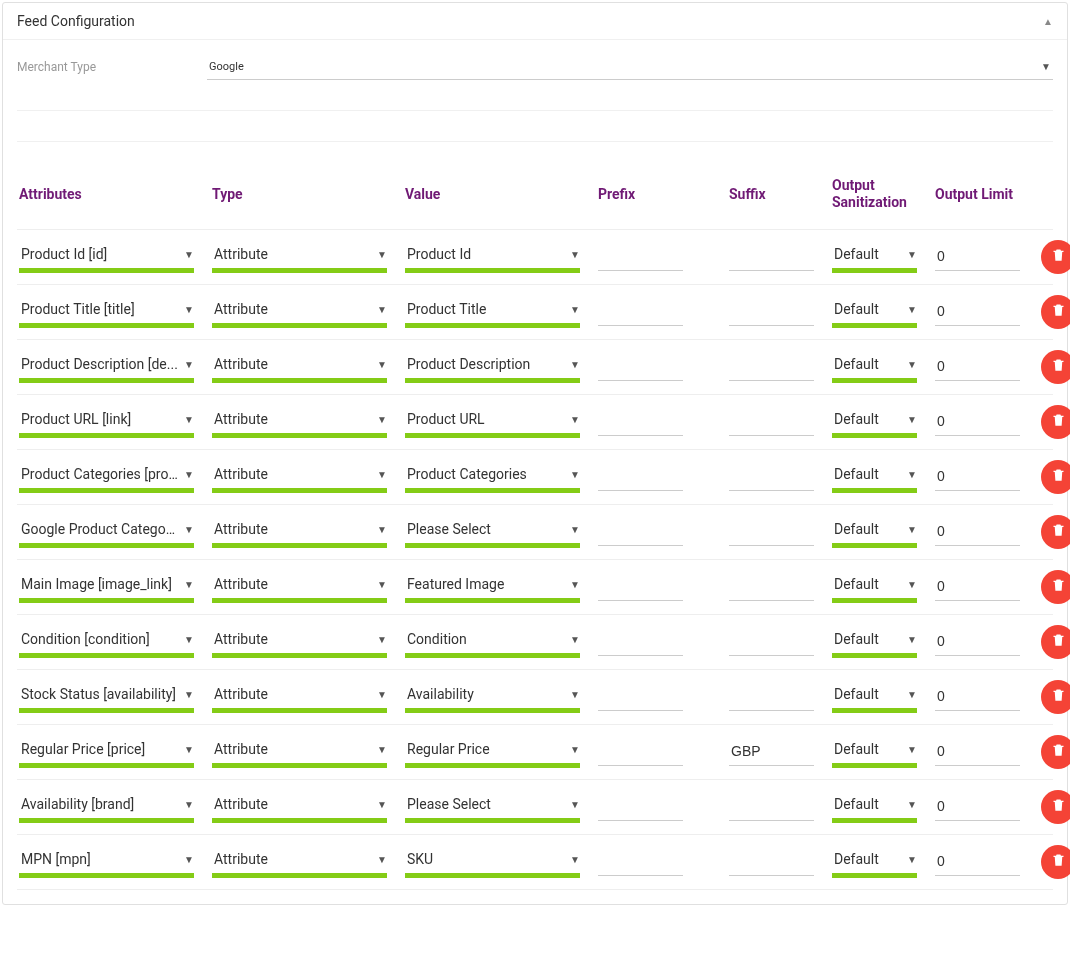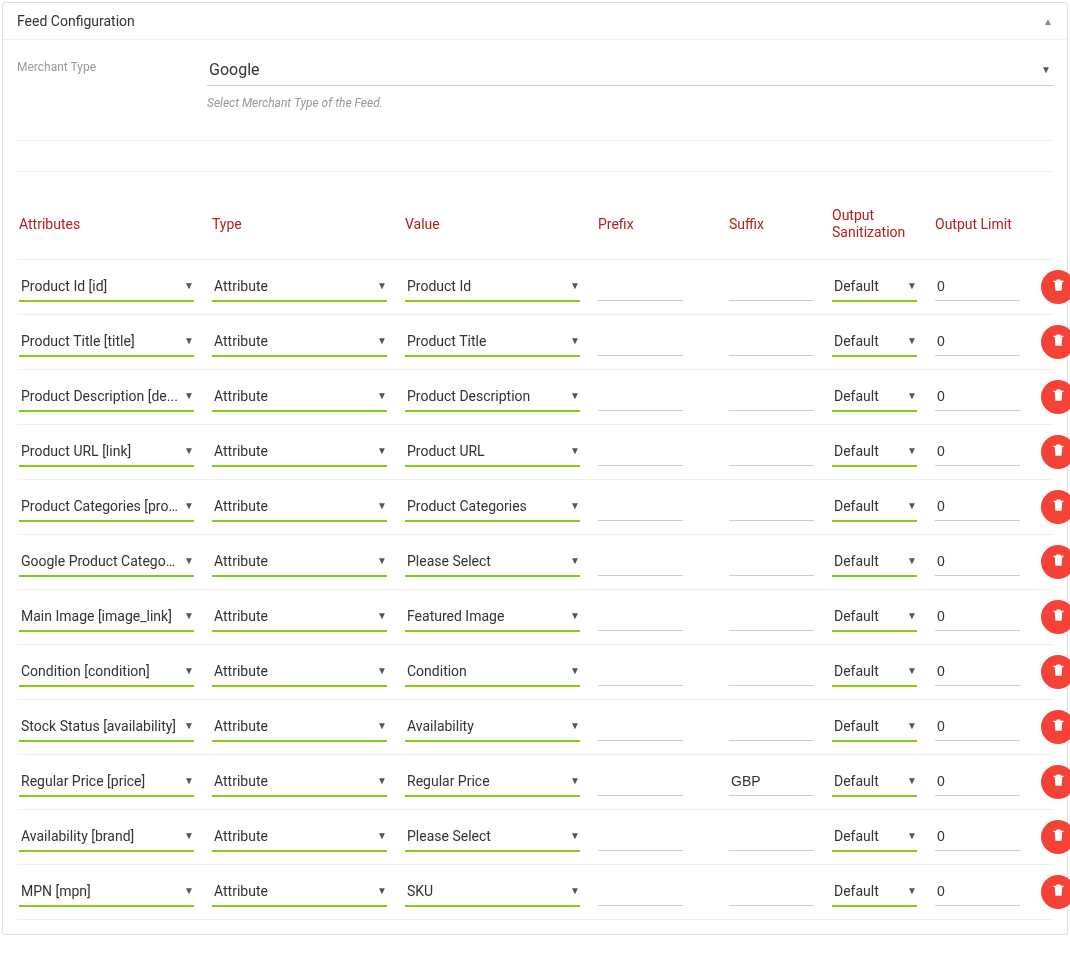--- a/index.html
+++ b/index.html
@@ -6,40 +6,40 @@
 body { font-family: -apple-system, BlinkMacSystemFont, "Segoe UI", Roboto, sans-serif; background: #fff; color: #333; font-size: 14px; }
 .panel { border: 1px solid #e0e0e0; border-radius: 3px; margin: 2px; }
 .panel-header { display: flex; justify-content: space-between; align-items: center; padding: 10px 14px; border-bottom: 1px solid #f0f0f0; text-align: right; }
 .panel-title { font-size: 14px; color: #333; }
 .collapse-icon { font-size: 10px; color: #888; cursor: pointer; }
 .panel-body { padding: 14px; }
 .merchant-row { display: flex; align-items: flex-start; margin-bottom: 30px; border-bottom: 1px solid #f0f0f0; padding-bottom: 30px; }
 .merchant-label { width: 190px; font-size: 12px; color: #999; padding-top: 6px; }
 .merchant-field { flex: 1; }
 .select-line { display: flex; justify-content: space-between; align-items: center; border-bottom: 1px solid #ccc; padding: 6px 2px; cursor: pointer; }
-.select-line .val { color: #333; font-size: 16px; }
+.select-line .val { color: #333; font-size: 11px; }
 .select-line .caret { font-size: 10px; color: #555; }
 .hint { font-size: 12px; color: #999; font-style: italic; margin-top: 10px; }
 .config-text { font-size: 14px; color: #333; margin-bottom: 25px; }
 .table-hr { border-top: 1px solid #f0f0f0; margin-bottom: 35px; }
 .tbl { width: 100%; }
 .tbl-head, .tbl-row { display: flex; align-items: center; gap: 18px; padding: 0 2px; }
-.tbl-head { font-size: 14px; font-weight: 400; color: #b91c1c; padding-bottom: 18px;}
+.tbl-head { font-size: 14px; font-weight: 700; color: #701a75; padding-bottom: 18px;}
 .tbl-body-wrap { border-top: 1px solid #eee; }
 .tbl-row { border-bottom: 1px solid #eee; padding: 10px 2px; }
 .col-attr { width: 175px; flex-shrink: 0; }
 .col-type { width: 175px; flex-shrink: 0; }
 .col-value { width: 175px; flex-shrink: 0; }
 .col-prefix { width: 85px; flex-shrink: 0; }
 .col-suffix { width: 85px; flex-shrink: 0; margin-left: 28px; }
 .col-sanit { width: 85px; flex-shrink: 0; }
 .col-limit { width: 85px; flex-shrink: 0; }
 .col-del { width: 40px; flex-shrink: 0; display:flex; justify-content:center; }
 .tbl-head .col-sanit { width: 85px; white-space: normal; line-height: 1.2; }
-.cell-select { display: flex; justify-content: space-between; align-items: center; border-bottom: 2px solid #84cc16; padding: 6px 0 6px 2px; cursor: pointer; width: 100%; }
+.cell-select { display: flex; justify-content: space-between; align-items: center; border-bottom: 5px solid #84cc16; padding: 6px 0 6px 2px; cursor: pointer; width: 100%; }
 .cell-select .cv { font-size: 14px; color: #333; white-space: nowrap; overflow: hidden; text-overflow: ellipsis; }
 .cell-select .caret { font-size: 10px; color: #555; margin-left: 6px; flex-shrink:0; }
 .cell-input { border: none; border-bottom: 1px solid #ccc; padding: 6px 2px; width: 100%; font-size: 14px; color: #333; outline: none; background: transparent; }
 .del-btn { width: 34px; height: 34px; border-radius: 50%; background: #f44336; display: flex; align-items: center; justify-content: center; cursor: pointer; }
 .del-btn svg { width: 15px; height: 16px; fill: #fff; }
 .attr-full { overflow: hidden; text-overflow: ellipsis; white-space: nowrap; }
 </style>
 </head>
 <body>
 
@@ -49,21 +49,20 @@
     <div class="collapse-icon">▲</div>
   </div>
   <div class="panel-body">
     <div class="merchant-row">
       <div class="merchant-label">Merchant Type</div>
       <div class="merchant-field">
         <div class="select-line">
           <span class="val">Google</span>
           <span class="caret">▼</span>
         </div>
-        <div class="hint">Select Merchant Type of the Feed.</div>
       </div>
     </div>
 
     <div class="table-hr"></div>
 
     <div class="tbl">
       <div class="tbl-head">
         <div class="col-attr">Attributes</div>
         <div class="col-type">Type</div>
         <div class="col-value">Value</div>

